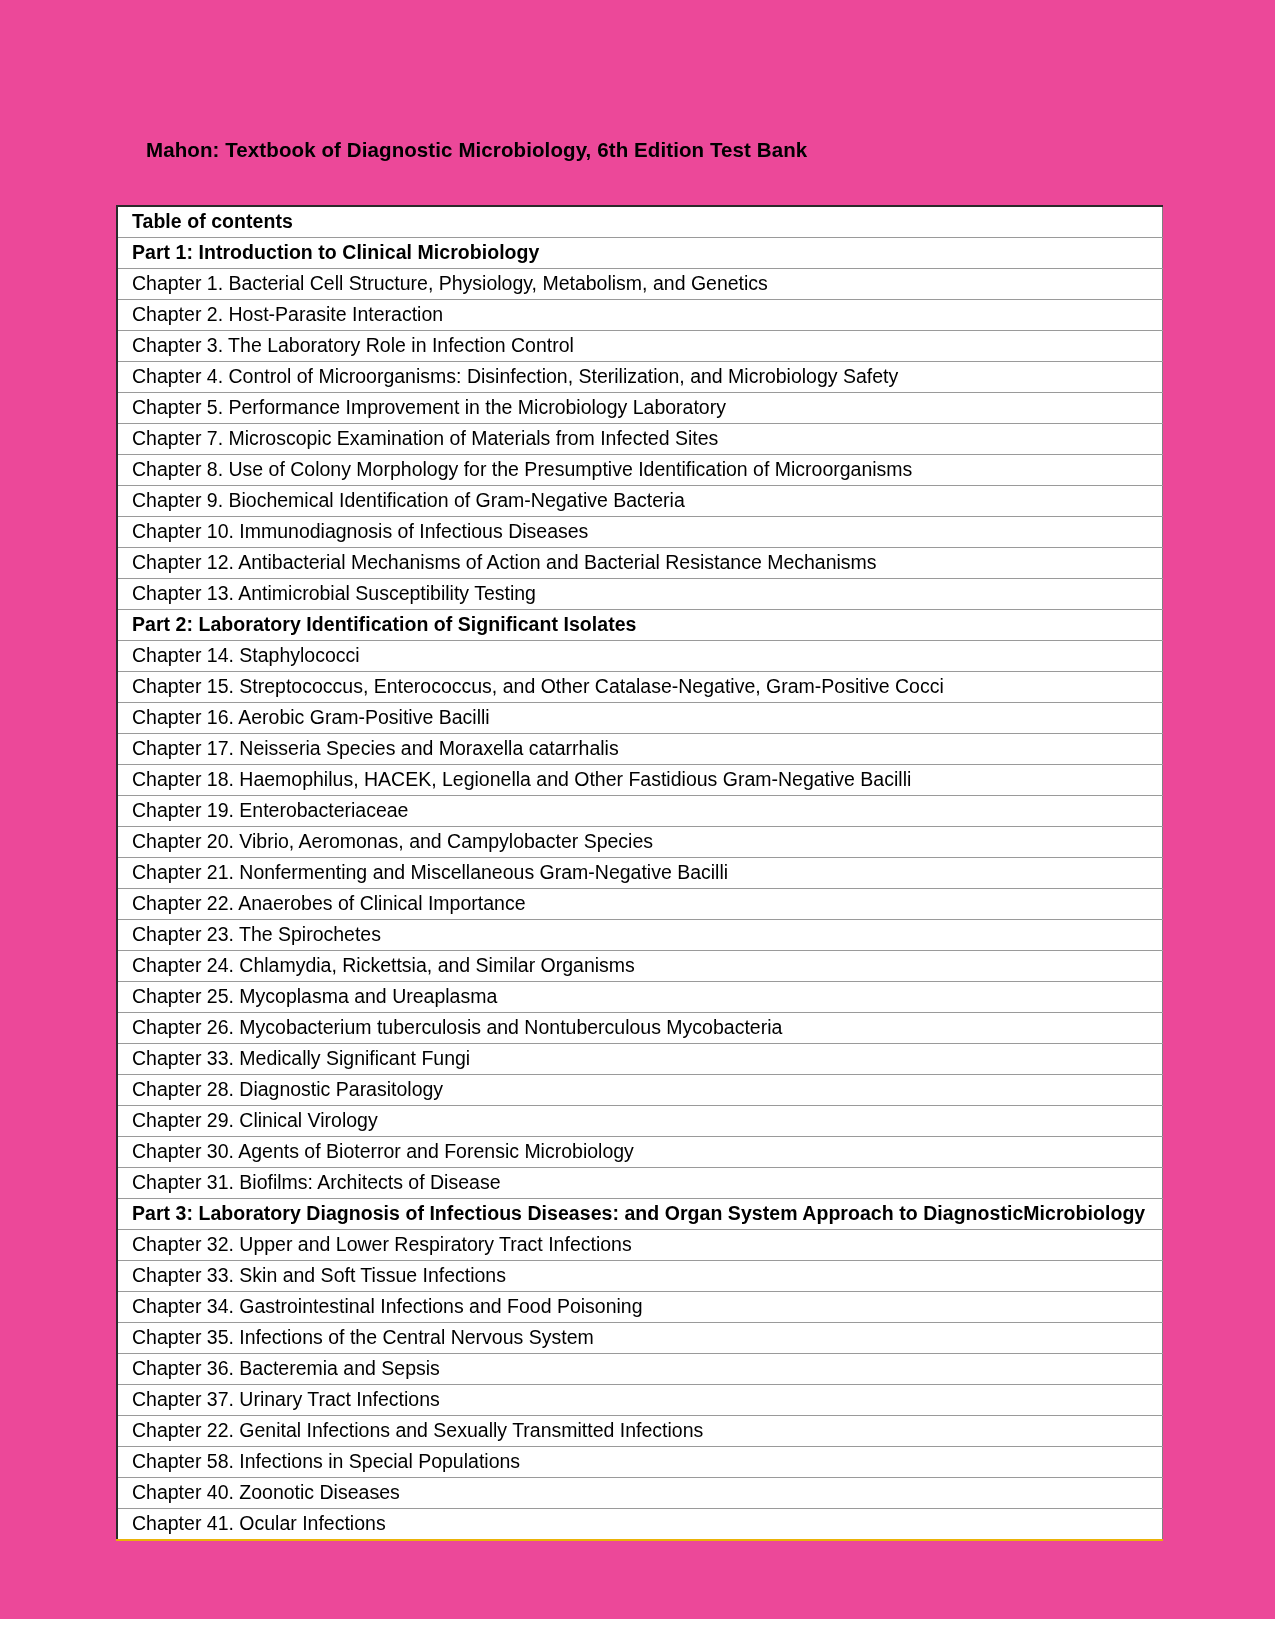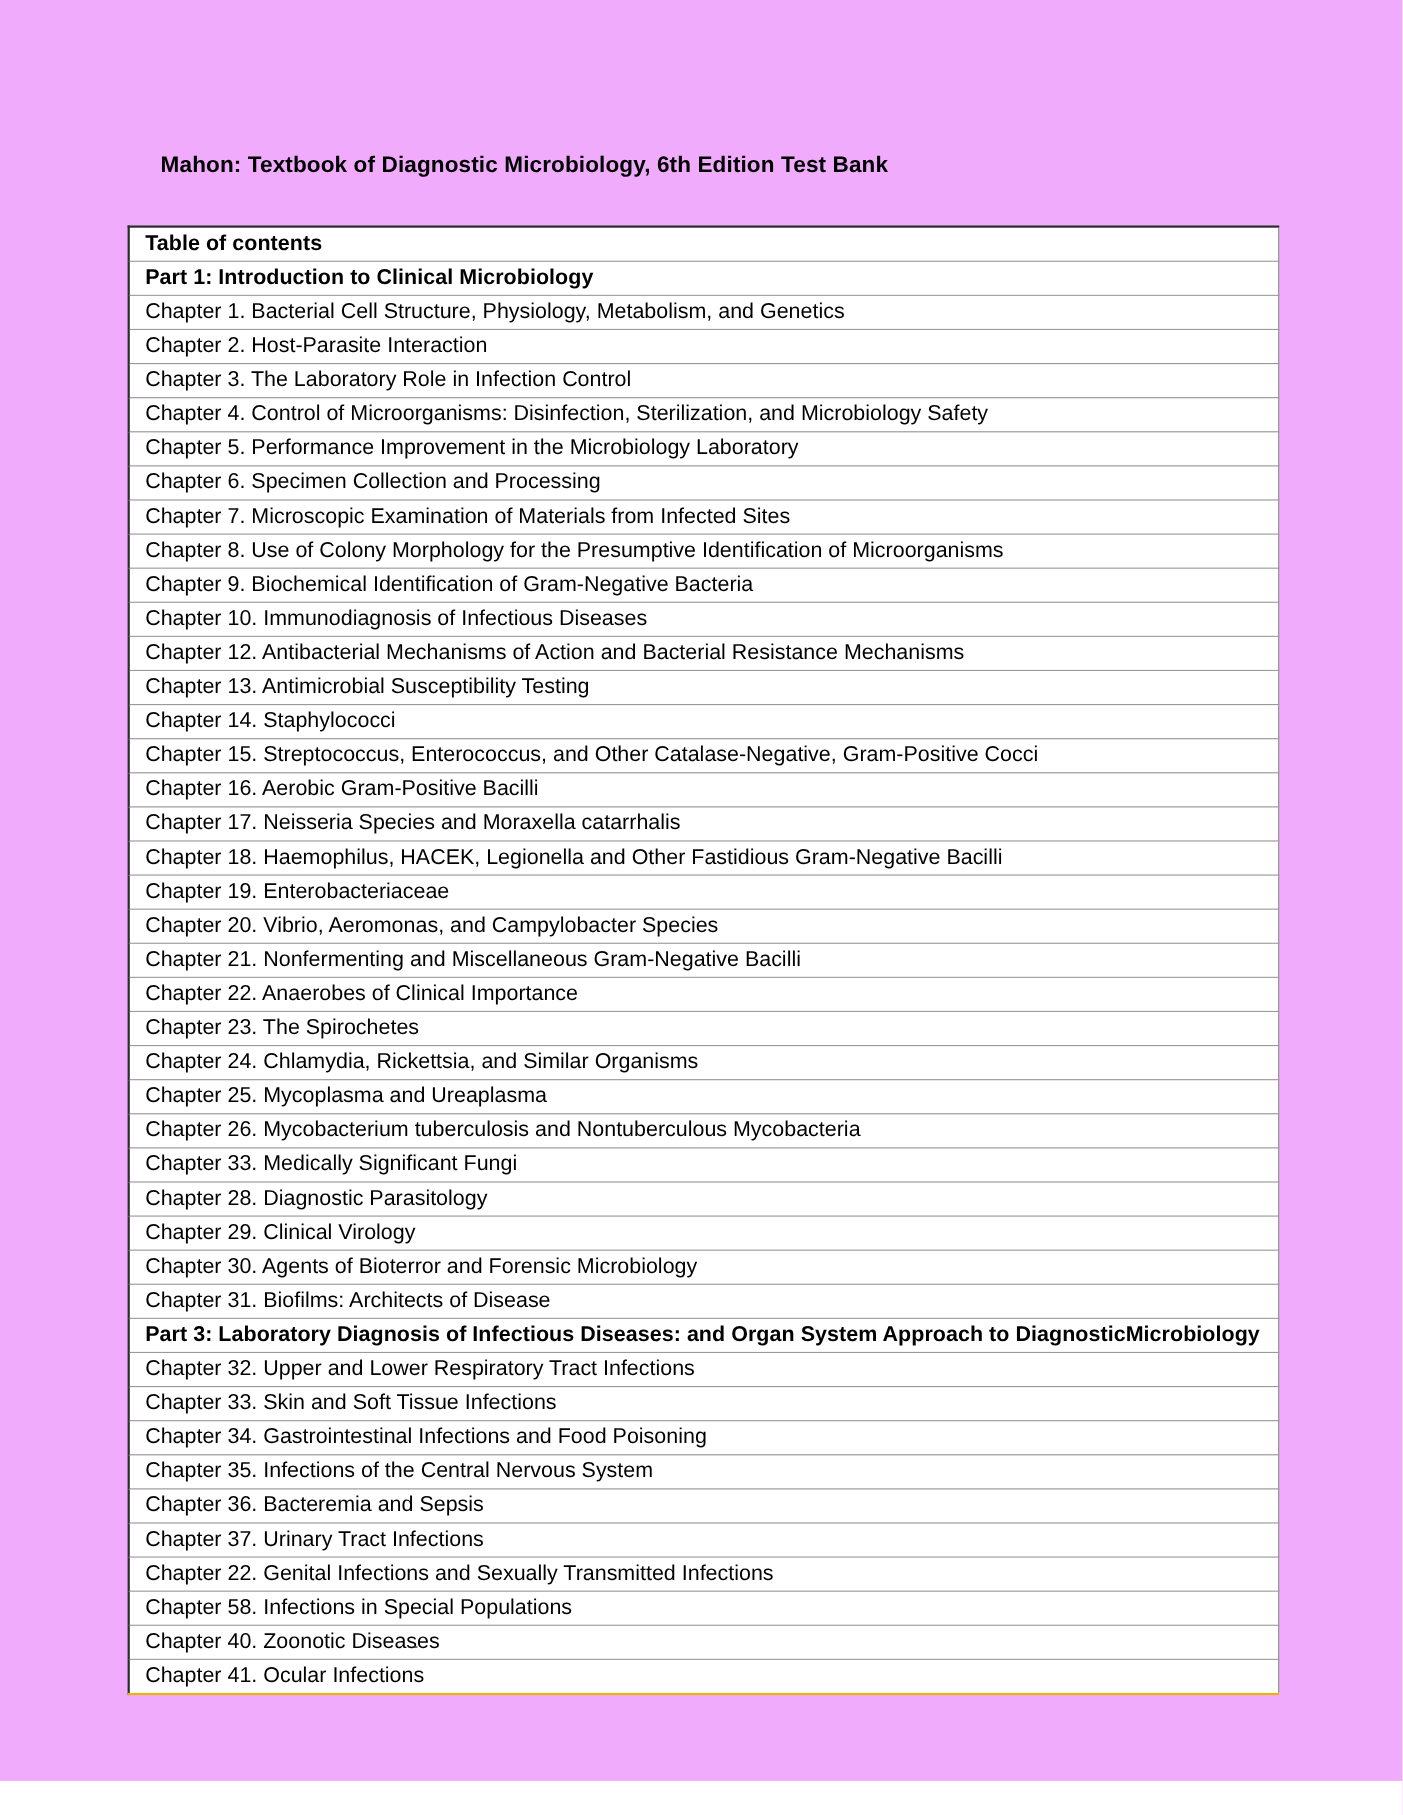--- a/index.html
+++ b/index.html
@@ -11,21 +11,21 @@
     width: 1275px;
     height: 1650px;
     font-family: "Liberation Sans", "DejaVu Sans", sans-serif;
     color: #000000;
     -webkit-font-smoothing: antialiased;
   }
   .page {
     position: relative;
     width: 1275px;
     height: 1619px;
-    background: #f0abfc;
+    background: #ec4899;
     box-sizing: border-box;
   }
   .doc-title {
     position: absolute;
     left: 146px;
     top: 138px;
     font-size: 20.5px;
     font-weight: bold;
     letter-spacing: 0.1px;
     white-space: nowrap;
@@ -107,39 +107,39 @@
         <tr>
           <td class="left-edge">Chapter 3. The Laboratory Role in Infection Control</td>
         </tr>
         <tr>
           <td class="left-edge">Chapter 4. Control of Microorganisms: Disinfection, Sterilization, and Microbiology Safety</td>
         </tr>
         <tr>
           <td class="left-edge">Chapter 5. Performance Improvement in the Microbiology Laboratory</td>
         </tr>
         <tr>
-          <td class="left-edge">Chapter 6. Specimen Collection and Processing</td>
-        </tr>
-        <tr>
           <td class="left-edge">Chapter 7. Microscopic Examination of Materials from Infected Sites</td>
         </tr>
         <tr>
           <td class="left-edge">Chapter 8.  Use of Colony Morphology for the Presumptive Identification of Microorganisms</td>
         </tr>
         <tr>
           <td class="left-edge">Chapter 9.  Biochemical Identification of Gram-Negative Bacteria</td>
         </tr>
         <tr>
           <td class="left-edge">Chapter 10. Immunodiagnosis of Infectious Diseases</td>
         </tr>
         <tr>
           <td class="left-edge">Chapter 12. Antibacterial Mechanisms of Action and Bacterial Resistance Mechanisms</td>
         </tr>
         <tr>
           <td class="left-edge">Chapter 13. Antimicrobial Susceptibility Testing</td>
+        </tr>
+        <tr class="row-part">
+          <td class="left-edge">Part 2: Laboratory Identification of Significant Isolates</td>
         </tr>
         <tr>
           <td class="left-edge">Chapter 14. Staphylococci</td>
         </tr>
         <tr>
           <td class="left-edge">Chapter 15. Streptococcus, Enterococcus, and Other Catalase-Negative, Gram-Positive Cocci</td>
         </tr>
         <tr>
           <td class="left-edge">Chapter 16. Aerobic Gram-Positive Bacilli</td>
         </tr>

